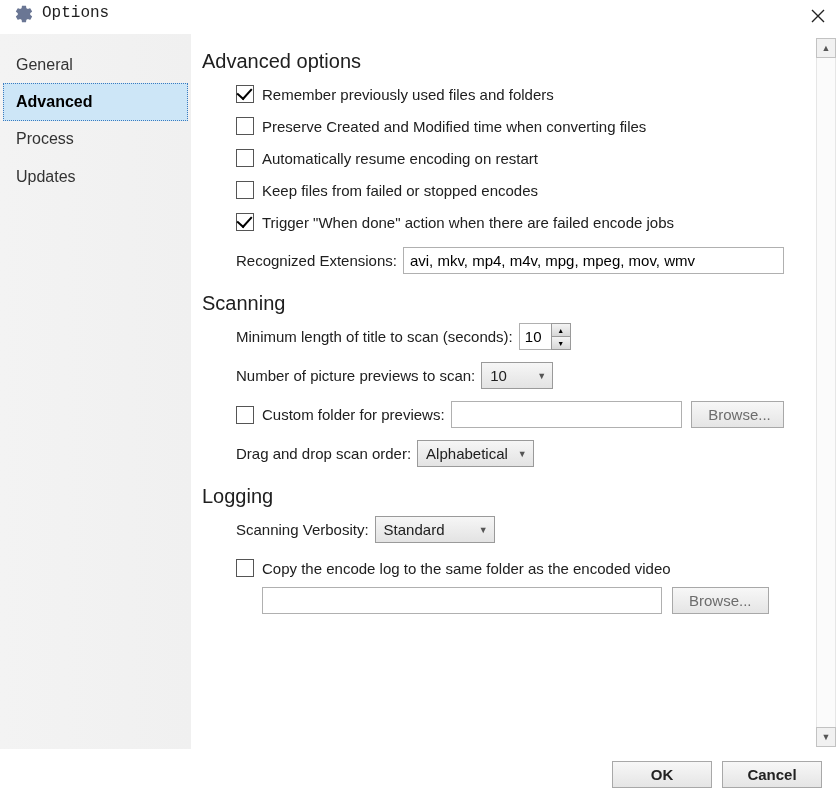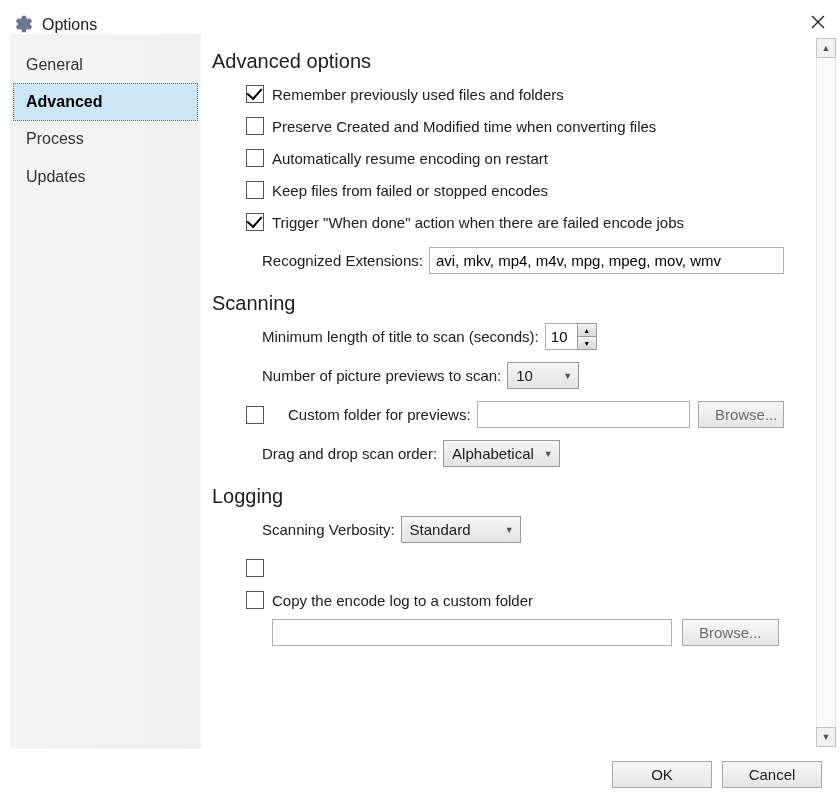--- a/index.html
+++ b/index.html
@@ -15,23 +15,24 @@
   .window {
     width: 840px; height: 800px;
     position: relative;
     display: flex;
     flex-direction: column;
     padding-bottom: 6px;
   }
   
   .titlebar {
     display: flex;
-    align-items: flex-end;
+    align-items: flex-start;
     height: 34px;
     padding: 4px 10px 0 14px;
+    font-family: Liberation Mono, monospace;
   }
   .titlebar .title {
     font-size: 16px;
     margin-left: 8px;
     flex: 1;
   }
   .titlebar .close {
     width: 24px; height: 24px;
     display: flex; align-items: center; justify-content: center;
     font-size: 18px;
@@ -42,21 +43,20 @@
   .body {
     display: flex;
     flex: 1;
     min-height: 0;
   }
   .sidebar {
     width: 192px;
     background: linear-gradient(to right,#f3f3f3,#f0f0f0);
     border-right: 1px solid #fff;
     padding-top: 12px;
-    margin-left: 10px;
   }
   .nav-item {
     padding: 10px 16px;
     font-size: 16px;
     color: #333;
     cursor: pointer;
   }
   .nav-item.selected {
     font-weight: 700;
     color: #000;
@@ -103,21 +103,21 @@
   .chk:checked::after {
     content: "";
     position: absolute;
     left: 3px; top: -1px;
     width: 7px; height: 12px;
     border: solid #000;
     border-width: 0 2.5px 2.5px 0;
     transform: rotate(42deg);
   }
   label { cursor: default; }
-  .txtlabel { margin-right: 6px; white-space: nowrap; margin-left: 16px; }
+  .txtlabel { margin-right: 6px; white-space: nowrap; }
   input[type=text].field {
     border: 1px solid #b0b0b0;
     height: 27px;
     padding: 2px 6px;
     font: inherit;
     background: #fff;
   }
   .field.w370 { width: 438px; }
   .field.w245 { width: 245px; }
   .spin {
@@ -193,20 +193,21 @@
     border-left:1px solid #e6e6e6;
     border-right:1px solid #e6e6e6;
     background:#fbfbfb;
   }
   
   .footer {
     display:flex;
     justify-content:flex-end;
     gap:10px;
     padding: 12px 18px 6px 0;
+    font-weight: bold;
   }
 </style>
 </head>
 <body>
 <div class="window">
 
 <div class="titlebar">
   <span class="gear">
     <svg viewBox="0 0 24 24">
           <path fill="#6a7694" d="M12 8.5A3.5 3.5 0 1 0 12 15.5 3.5 3.5 0 1 0 12 8.5M19.4 13c.04-.33.06-.66.06-1s-.02-.67-.06-1l2.11-1.65c.19-.15.24-.42.12-.64l-2-3.46c-.12-.22-.39-.3-.61-.22l-2.49 1c-.52-.4-1.08-.73-1.69-.98l-.38-2.65C14.42 2.18 14.22 2 13.98 2h-4c-.24 0-.44.18-.47.4l-.38 2.65c-.61.25-1.17.58-1.69.98l-2.49-1c-.22-.08-.49 0-.61.22l-2 3.46c-.12.22-.07.49.12.64L4.57 11c-.04.33-.07.66-.07 1s.03.67.07 1l-2.11 1.65c-.19.15-.24.42-.12.64l2 3.46c.12.22.39.3.61.22l2.49-1c.52.4 1.08.73 1.69.98l.38 2.65c.03.22.23.4.47.4h4c.24 0 .44-.18.47-.4l.38-2.65c.61-.25 1.17-.58 1.69-.98l2.49 1c.22.08.49 0 .61-.22l2-3.46c.12-.22.07-.49-.12-.64L19.4 13z"></path>
@@ -299,24 +300,21 @@
       <div class="indent">
         <div class="row">
           <span class="txtlabel">Scanning Verbosity:</span>
           <span class="combo" style="min-width:120px">
             <span class="val">Standard</span>
             <span class="arr">▼</span>
           </span>
         </div>
         <div class="row gap">
           <input type="checkbox" class="chk" style="">
-        </div>
-        <div class="row">
-          <input type="checkbox" class="chk" style="">
-          <label>Copy the encode log to a custom folder</label>
+          <label>Copy the encode log to the same folder as the encoded video</label>
         </div>
         <div class="row" style="padding-left:26px">
           <input type="text" class="field" style="width: 400px;" value="">
           <span style="width:10px"></span>
           <button class="btn">Browse...</button>
         </div>
       </div>
 
     </div>
 

